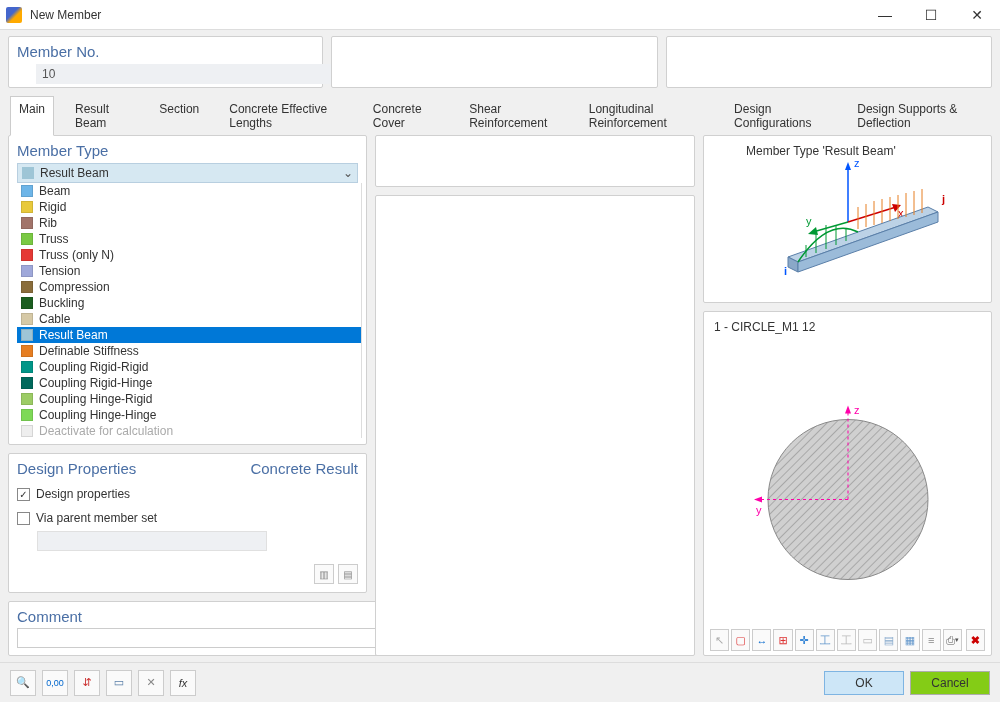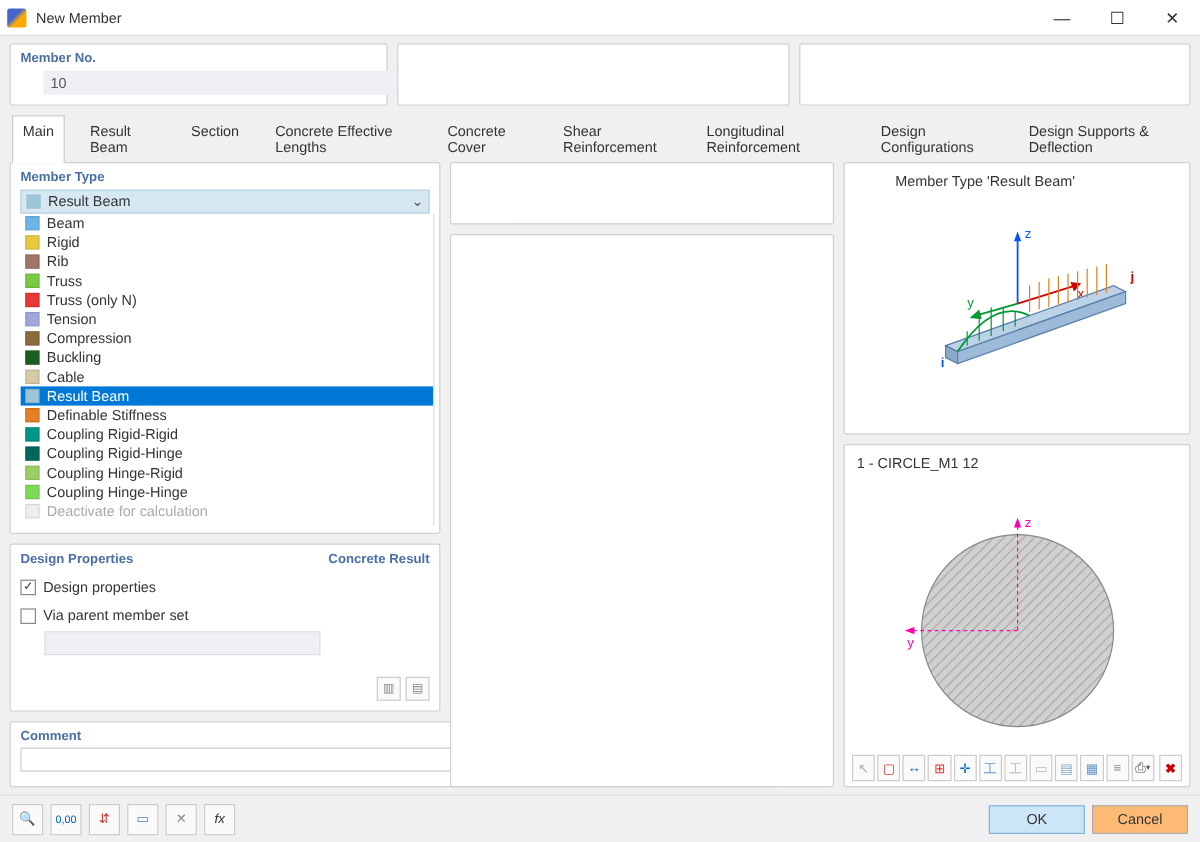--- a/index.html
+++ b/index.html
@@ -13,42 +13,42 @@
     .titlebar .win-btn { width: 46px; height: 30px; display: flex; align-items: center; justify-content: center; font-size: 14px; color: #333; }
     
     
     .content { padding: 6px 8px; background: #f0f0f0; height: 632px; display: flex; flex-direction: column; }
     
     
     .top-row { display: flex; gap: 8px; height: 52px; margin-bottom: 4px; }
     .panel { background: #fff; border: 1px solid #d0d0d0; border-radius: 2px; padding: 6px 8px; }
     .top-row .panel:first-child { width: 315px; }
     .top-row .panel.empty { flex: 1; }
-    .label-blue { color: #4a6fa5; font-weight: 700; font-size: 11px; }
+    .label-blue { color: #4a6fa5; font-weight: 400; font-size: 15px; }
     .input-ro { background: #eef0f3; border: none; padding: 3px 6px; margin-top: 4px; width: 100%; color: #555; font-size: 12px; margin-left: 19px; }
     
     
     .tabstrip { display: flex; gap: 12px; padding: 4px 2px 0; }
     .tab { padding: 5px 8px; font-size: 12px; color: #333; border: 1px solid transparent; }
     .tab.active { background: #fff; border: 1px solid #ccc; border-bottom: 1px solid #fff; position: relative; z-index: 2; }
     
     
     .main-row { display: flex; gap: 8px; flex: 1; margin-top: -1px; }
     .col-left { width: 359px; display: flex; flex-direction: column; gap: 8px; }
     .col-mid { width: 320px; display: flex; flex-direction: column; gap: 8px; }
     .col-right { flex: 1; display: flex; flex-direction: column; gap: 8px; }
     
     .col-left .panel.member-type { height: 310px; padding: 6px 4px; display: flex; flex-direction: column; }
     .col-left .panel.design-props { height: 140px; position: relative; }
     .col-left .panel.comment { height: 46px; }
     
     .col-mid .panel.small { height: 52px; }
     .col-mid .panel.big { flex: 1; }
     
-    .col-right .panel.preview { height: 227px; position: relative; padding-left: 40px; }
+    .col-right .panel.preview { height: 168px; position: relative; padding-left: 40px; }
     .col-right .panel.section-preview { flex: 1; position: relative; }
     
     
     .dropdown { margin: 4px 4px 0; display: flex; align-items: center; background: #d6e8f2; border: 1px solid #b8cfe0; padding: 2px 4px; }
     .dropdown .swatch { width: 12px; height: 12px; background: #9ec5d6; margin-right: 6px; }
     .dropdown .val { flex: 1; font-size: 12px; }
     .dropdown .chev { color: #555; }
     .listbox { margin: 0 0 0 4px; flex: 1; overflow: hidden; border-right: 1px solid #ddd; }
     .list-item { display: flex; align-items: center; padding: 1px 4px; font-size: 12px; }
     .list-item.selected { background: #0078d7; color: #fff; }
@@ -75,21 +75,21 @@
     
     .preview-toolbar { position: absolute; bottom: 4px; left: 6px; right: 6px; display: flex; gap: 2px; align-items: center; }
     .tb-btn { width: 22px; height: 22px; border: 1px solid #ccc; background: #fafafa; display: flex; align-items: center; justify-content: center; font-size: 11px; }
     .tb-btn.danger { color: #c00; font-weight: bold; }
     .tb-sep { flex: 1; }
     
     
     .footer { height: 40px; background: #f0f0f0; display: flex; align-items: center; padding: 0 10px; gap: 6px; border-top: 1px solid #ddd; }
     .footer .tb-btn { width: 26px; height: 26px; }
     .footer .spacer { flex: 1; }
-    .footer .btn { width: 80px; height: 24px; border: 1px solid #adadad; background: #fdba74; font-size: 12px; display: flex; align-items: center; justify-content: center; }
+    .footer .btn { width: 80px; height: 24px; border: 1px solid #adadad; background: #84cc16; font-size: 12px; display: flex; align-items: center; justify-content: center; }
     .footer .btn.primary { background: #cde6f7; border-color: #7eb4e2; }
     
     
     .beam-svg { position: absolute; left: 50%; top: 52%; transform: translate(-50%, -50%); }
     
     .hatched {
       fill: url(#hatch);
     }
   </style>
 </head>

